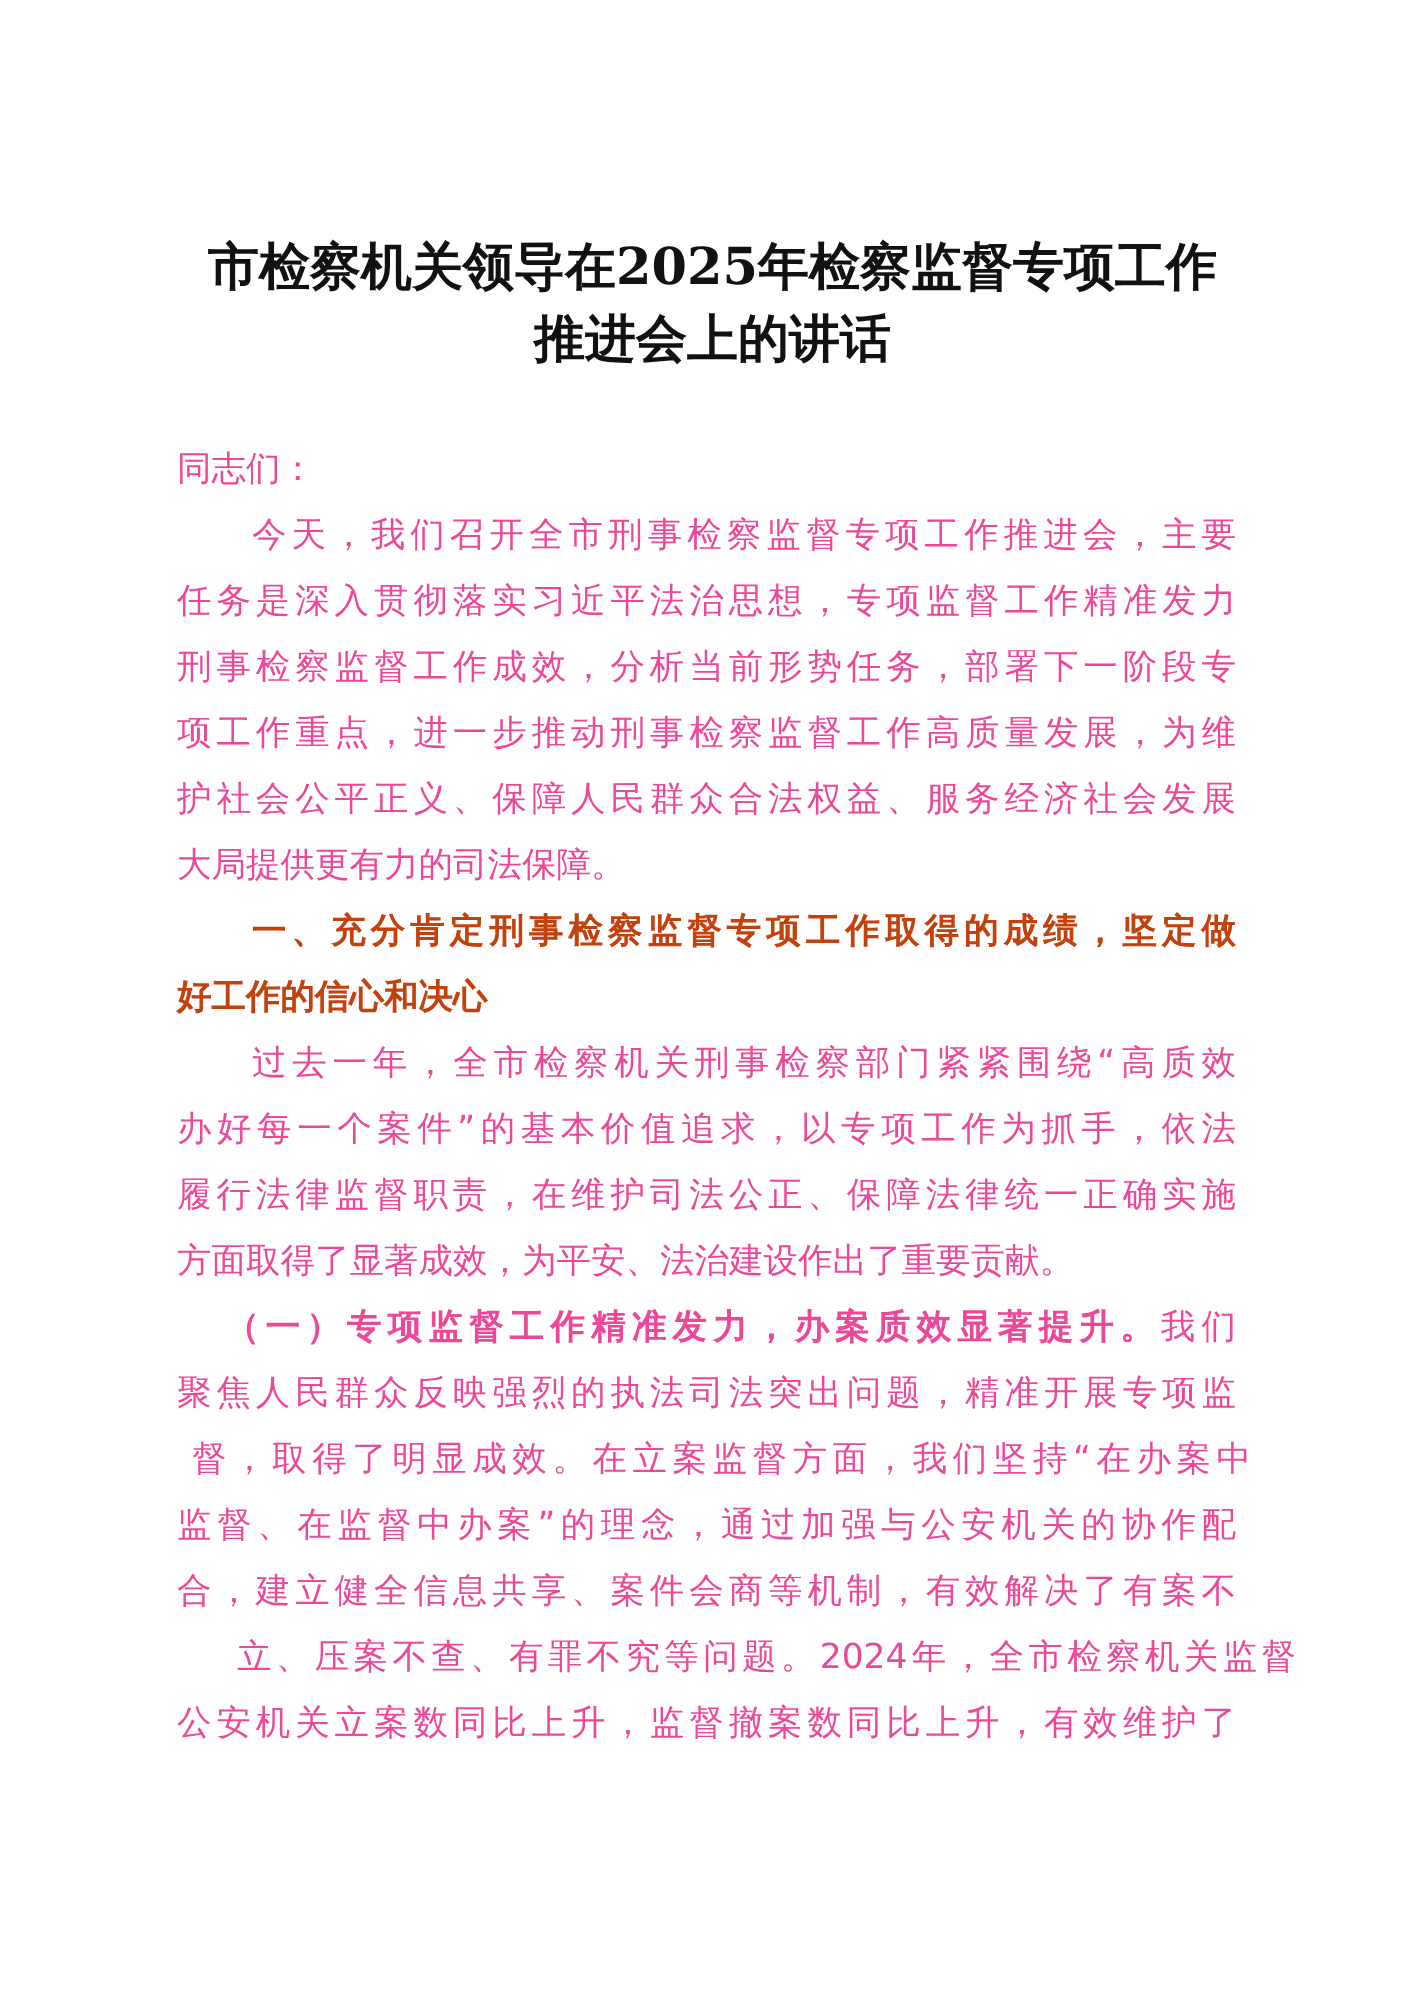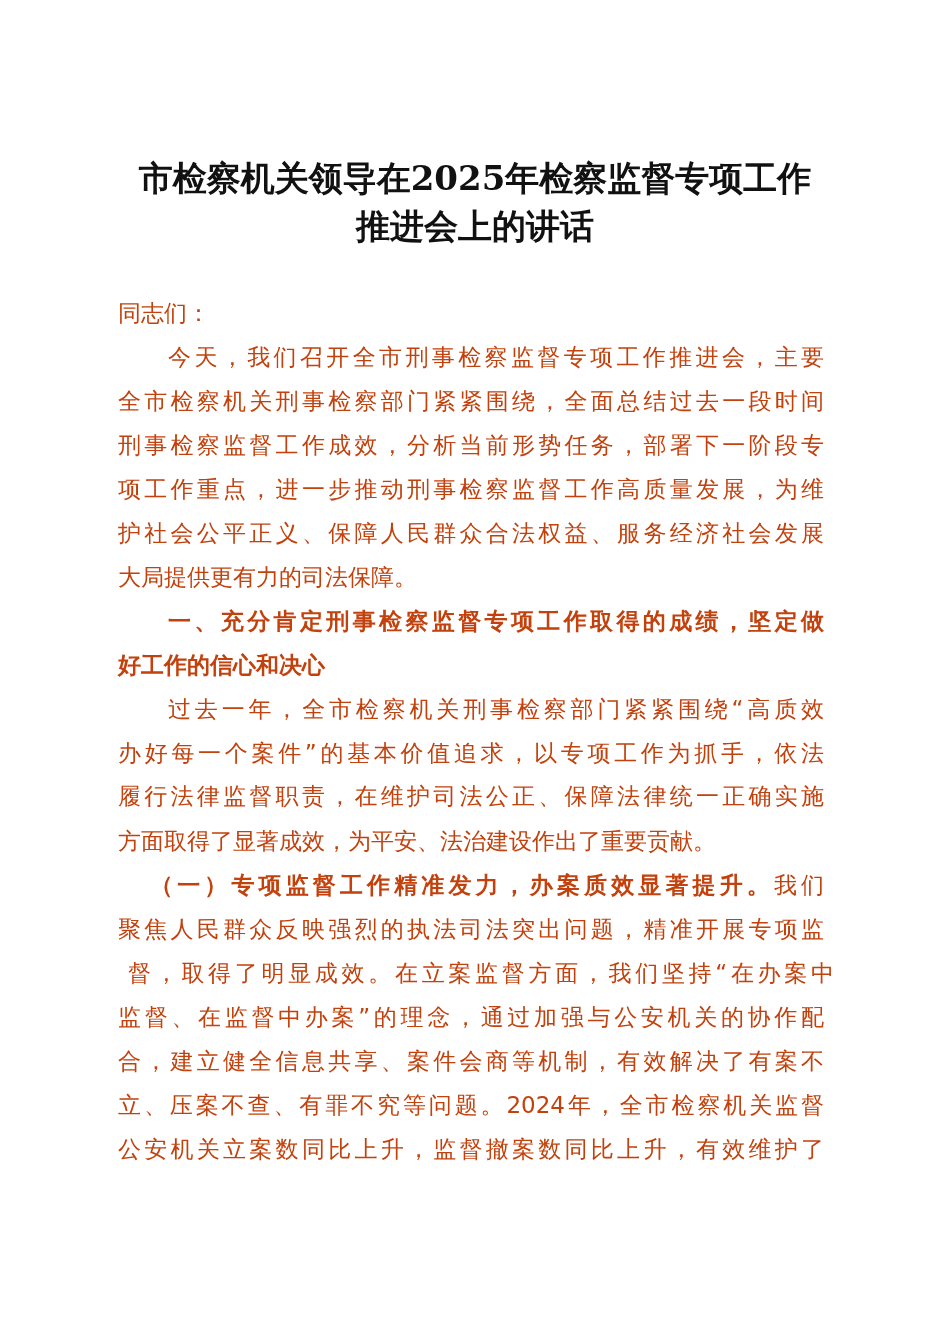--- a/index.html
+++ b/index.html
@@ -8,21 +8,21 @@
   .title {
     position: absolute; left: 100px; width: 750px; top: 138px;
     text-align: center; font-family: "DejaVu Serif", "Liberation Serif", serif;
     font-weight: bold; font-size: 34px; line-height: 48px; color: #111;
     letter-spacing: 0px;
   }
   .title div { white-space: nowrap; }
   .line {
     position: absolute; left: 118px; width: 706px; height: 40px;
     font-family: "DejaVu Sans", "Liberation Sans", sans-serif;
-    font-size: 23px; line-height: 40px; color: #c2410c;
+    font-size: 23px; line-height: 40px; color: #ec4899;
     white-space: nowrap; text-align: justify; text-align-last: justify;
   }
   .line.last { text-align-last: left; }
   .line.indent { left: 168px; width: 656px; }
   .line.h1 { font-weight: bold; color: #c2410c; }
   .line.greet { text-align-last: left; }
   .sub-bold { font-weight: bold; }
 </style>
 </head>
 <body>
@@ -30,35 +30,35 @@
 <div class="page">
 
   <div class="title">
     <div>市检察机关领导在2025年检察监督专项工作</div>
     <div>推进会上的讲话</div>
   </div>
 
   <div class="line greet" style="top:277px;">同志们：</div>
 
   <div class="line indent" style="top:321px;">今天，我们召开全市刑事检察监督专项工作推进会，主要</div>
-  <div class="line" style="top:365px;">全市检察机关刑事检察部门紧紧围绕，全面总结过去一段时间</div>
+  <div class="line" style="top:365px;">任务是深入贯彻落实习近平法治思想，专项监督工作精准发力</div>
   <div class="line" style="top:409px;">刑事检察监督工作成效，分析当前形势任务，部署下一阶段专</div>
   <div class="line" style="top:453px;">项工作重点，进一步推动刑事检察监督工作高质量发展，为维</div>
-  <div class="line" style="top:497px;">护社会公平正义、保障人民群众合法权益、服务经济社会发展</div>
+  <div class="line" style="top:497px;font-family:Liberation Serif, serif;">护社会公平正义、保障人民群众合法权益、服务经济社会发展</div>
   <div class="line last" style="top:541px;">大局提供更有力的司法保障。</div>
 
   <div class="line indent h1" style="top:585px;">一、充分肯定刑事检察监督专项工作取得的成绩，坚定做</div>
   <div class="line h1 last" style="top:629px;">好工作的信心和决心</div>
 
   <div class="line indent" style="top:673px;">过去一年，全市检察机关刑事检察部门紧紧围绕“高质效</div>
   <div class="line" style="top:717px;">办好每一个案件”的基本价值追求，以专项工作为抓手，依法</div>
   <div class="line" style="top:761px;font-family:Liberation Serif, serif;">履行法律监督职责，在维护司法公正、保障法律统一正确实施</div>
   <div class="line last" style="top:805px;">方面取得了显著成效，为平安、法治建设作出了重要贡献。</div>
 
   <div class="line indent" style="top:849px; left:150px; width:674px;"><span class="sub-bold">（一）专项监督工作精准发力，办案质效显著提升。</span><span>我们</span></div>
   <div class="line" style="top:893px;">聚焦人民群众反映强烈的执法司法突出问题，精准开展专项监</div>
   <div class="line" style="top:937px;margin-left:10px;">督，取得了明显成效。在立案监督方面，我们坚持“在办案中</div>
   <div class="line" style="top:981px;">监督、在监督中办案”的理念，通过加强与公安机关的协作配</div>
   <div class="line" style="top:1025px;">合，建立健全信息共享、案件会商等机制，有效解决了有案不</div>
-  <div class="line" style="top:1069px;">立、压案不查、有罪不究等问题。2024年，全市检察机关监督</div>
+  <div class="line" style="top:1069px;margin-left:40px;">立、压案不查、有罪不究等问题。2024年，全市检察机关监督</div>
   <div class="line" style="top:1113px;">公安机关立案数同比上升，监督撤案数同比上升，有效维护了</div>
 
 </div>
 
 </body></html>

